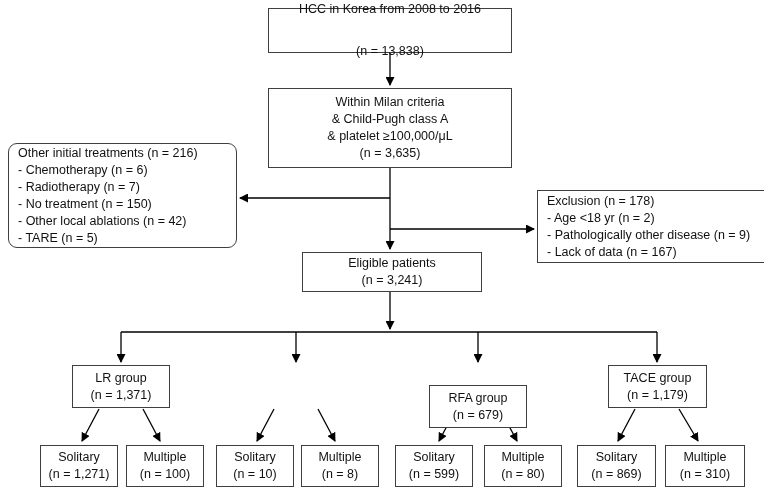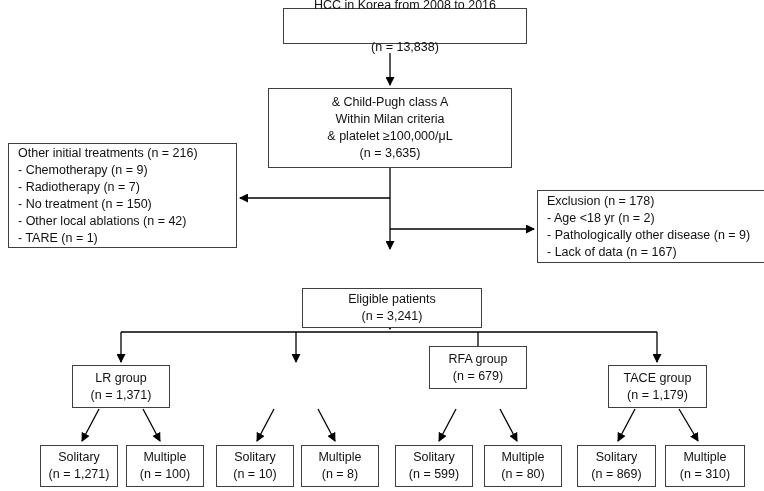--- a/index.html
+++ b/index.html
@@ -31,28 +31,28 @@
     text-align: center;
   }
   .node span { white-space: nowrap; display: block; }
   .node.left-align {
     align-items: flex-start;
     text-align: left;
     padding-left: 9px;
     padding-right: 4px;
   }
   
-  .n-hcc       { left: 283px; top:   8px; width: 244px; height: 36px; gap: 25px; }
+  .n-hcc       { left: 268px; top:   8px; width: 244px; height: 45px; gap: 25px; }
   .n-milan     { left: 268px; top:  88px; width: 244px; height: 80px; }
-  .n-other     { left:   8px; top: 143px; width: 229px; height: 105px; }
+  .n-other     { left:   8px; top: 143px; width: 229px; height: 105px; border-radius: 9px; }
   .n-exclusion { left: 537px; top: 190px; width: 266px; height: 73px; }
-  .n-eligible  { left: 302px; top: 252px; width: 180px; height: 40px; margin-top: 36px; }
+  .n-eligible  { left: 302px; top: 252px; width: 180px; height: 40px; }
   .n-lr        { left:  72px; top: 365px; width:  98px; height: 43px; }
   .n-lt        { left: 249px; top: 365px; width:  94px; height: 43px; }
-  .n-rfa       { left: 429px; top: 346px; width:  98px; height: 43px; }
+  .n-rfa       { left: 429px; top: 385px; width:  98px; height: 43px; }
   .n-tace      { left: 608px; top: 365px; width:  99px; height: 43px; }
   .n-s1 { left:  40px; top: 445px; width: 78px; height: 42px; }
   .n-m1 { left: 126px; top: 445px; width: 78px; height: 42px; }
   .n-s2 { left: 216px; top: 445px; width: 78px; height: 42px; }
   .n-m2 { left: 301px; top: 445px; width: 78px; height: 42px; }
   .n-s3 { left: 395px; top: 445px; width: 78px; height: 42px; }
   .n-m3 { left: 484px; top: 445px; width: 78px; height: 42px; }
   .n-s4 { left: 577px; top: 445px; width: 79px; height: 42px; }
   .n-m4 { left: 665px; top: 445px; width: 80px; height: 42px; }
 </style>
@@ -95,33 +95,33 @@
       <line x1="679" y1="409" x2="698" y2="441" marker-end="url(#arr)"></line>
     </g>
   </svg>
 
   <div class="node n-hcc">
     <span>HCC in Korea from 2008 to 2016</span>
     <span>(n = 13,838)</span>
   </div>
 
   <div class="node n-milan">
+    <span>Within Milan criteria</span>
     <span>&amp; Child-Pugh class A</span>
-    <span>Within Milan criteria</span>
     <span>&amp; platelet ≥100,000/μL</span>
     <span>(n = 3,635)</span>
   </div>
 
   <div class="node n-other left-align">
     <span>Other initial treatments (n = 216)</span>
-    <span>- Chemotherapy (n = 9)</span>
+    <span>- Chemotherapy (n = 6)</span>
     <span>- Radiotherapy (n = 7)</span>
     <span>- No treatment (n = 150)</span>
     <span>- Other local ablations (n = 42)</span>
-    <span>- TARE (n = 1)</span>
+    <span>- TARE (n = 5)</span>
   </div>
 
   <div class="node n-exclusion left-align">
     <span>Exclusion (n = 178)</span>
     <span>- Age &lt;18 yr (n = 2)</span>
     <span>- Pathologically other disease (n = 9)</span>
     <span>- Lack of data (n = 167)</span>
   </div>
 
   <div class="node n-eligible">

